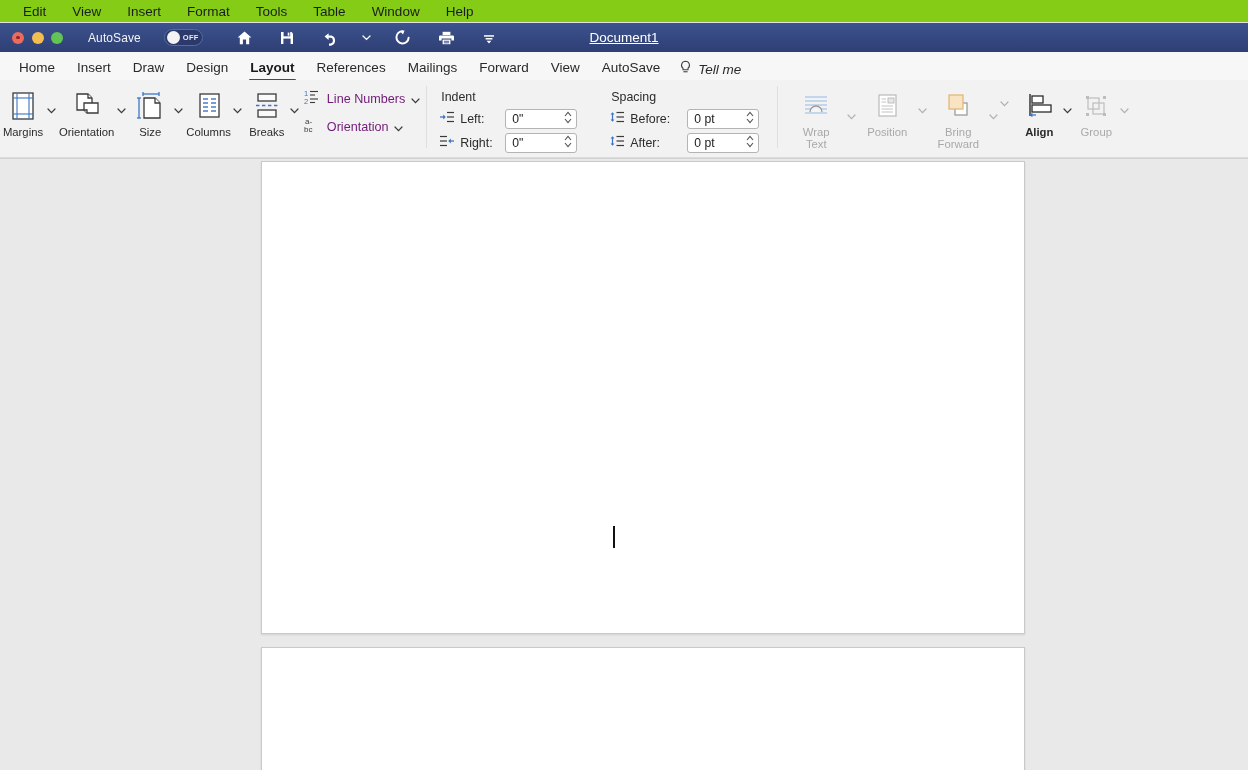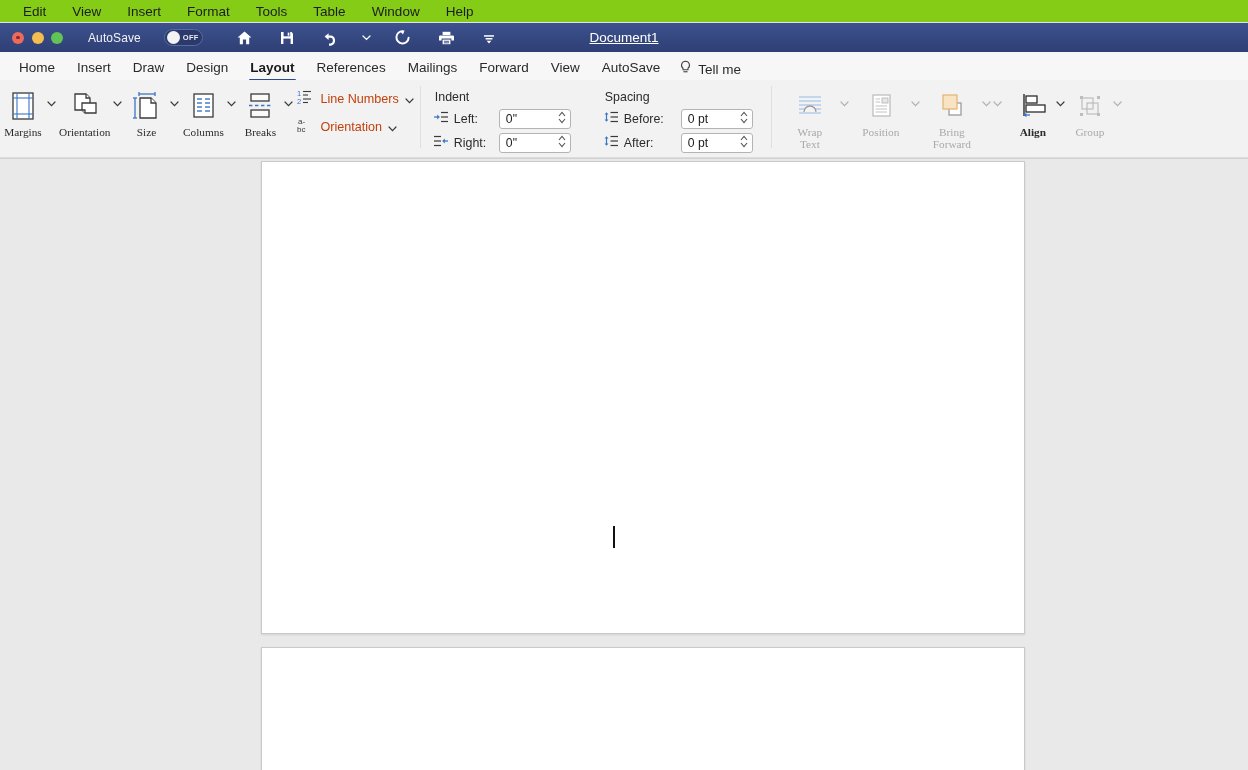--- a/index.html
+++ b/index.html
@@ -109,21 +109,21 @@
     white-space: nowrap;
   }
   .rtab.active { font-weight: bold; color: #1a1a1a; }
   .rtab.active::after {
     content: "";
     position: absolute; left: 10px; right: 10px; bottom: -1px;
     height: 2.5px; background: #2b4a8b; border-radius: 2px;
   }
   #tellme {
     display: flex; align-items: center; gap: 6px;
-    padding: 0 10px 2px 8px; font-size: 13.5px; color: #2a2a2a;
+    padding: 0 10px 2px 8px; font-size: 13.5px; color: #2a2a2a; font-style: italic;
   }
 
   
   #ribbon {
     height: 78px;
     background: #f2f2f2;
     border-bottom: 1px solid #dcdcdc;
     display: flex;
     align-items: flex-start;
     position: relative;
@@ -144,26 +144,26 @@
   }
   .bigbtn.dim .lbl { color: #a9a9a9; }
   .bigbtn.sel .lbl { color: #111; font-weight: bold; }
   .bigbtn.two .lbl { white-space: normal; width: 56px; }
 
   .chev {
     width: 12px; height: 40px; display: flex; align-items: center;
     justify-content: center; margin-left: -1px; cursor: default;
   }
   .chev.dim svg { opacity: .35; }
-  .withchev { display: flex; align-items: flex-start; font-family: Liberation Serif, serif; }
+  .withchev { display: flex; align-items: center; }
 
   
   .smallcol { display: flex; flex-direction: column; justify-content: center; padding-top: 3px; gap: 4px; }
   .smallbtn { display: flex; align-items: center; gap: 6px; height: 24px; cursor: default; padding: 0 2px; }
-  .smallbtn .lbl { font-size: 12.6px; color: #c2410c; white-space: nowrap; }
+  .smallbtn .lbl { font-size: 12.6px; color: #701a75; white-space: nowrap; }
 
   
   .fieldgroup { display: flex; flex-direction: column; padding: 6px 4px 0 8px; }
   .fg-title { font-size: 12.4px; color: #2b2b2b; margin-bottom: 4px; padding-left: 2px; }
   .fg-row { display: flex; align-items: center; height: 21px; margin-bottom: 3px; gap: 5px; }
   .fg-row .flbl { font-size: 12.4px; color: #2b2b2b; width: 40px; }
   .fg-row.sp .flbl { width: 52px; }
   .spinner {
     width: 72px; height: 20px;
     border: 1px solid #b4b4b4; border-radius: 3px; background: #fff;

